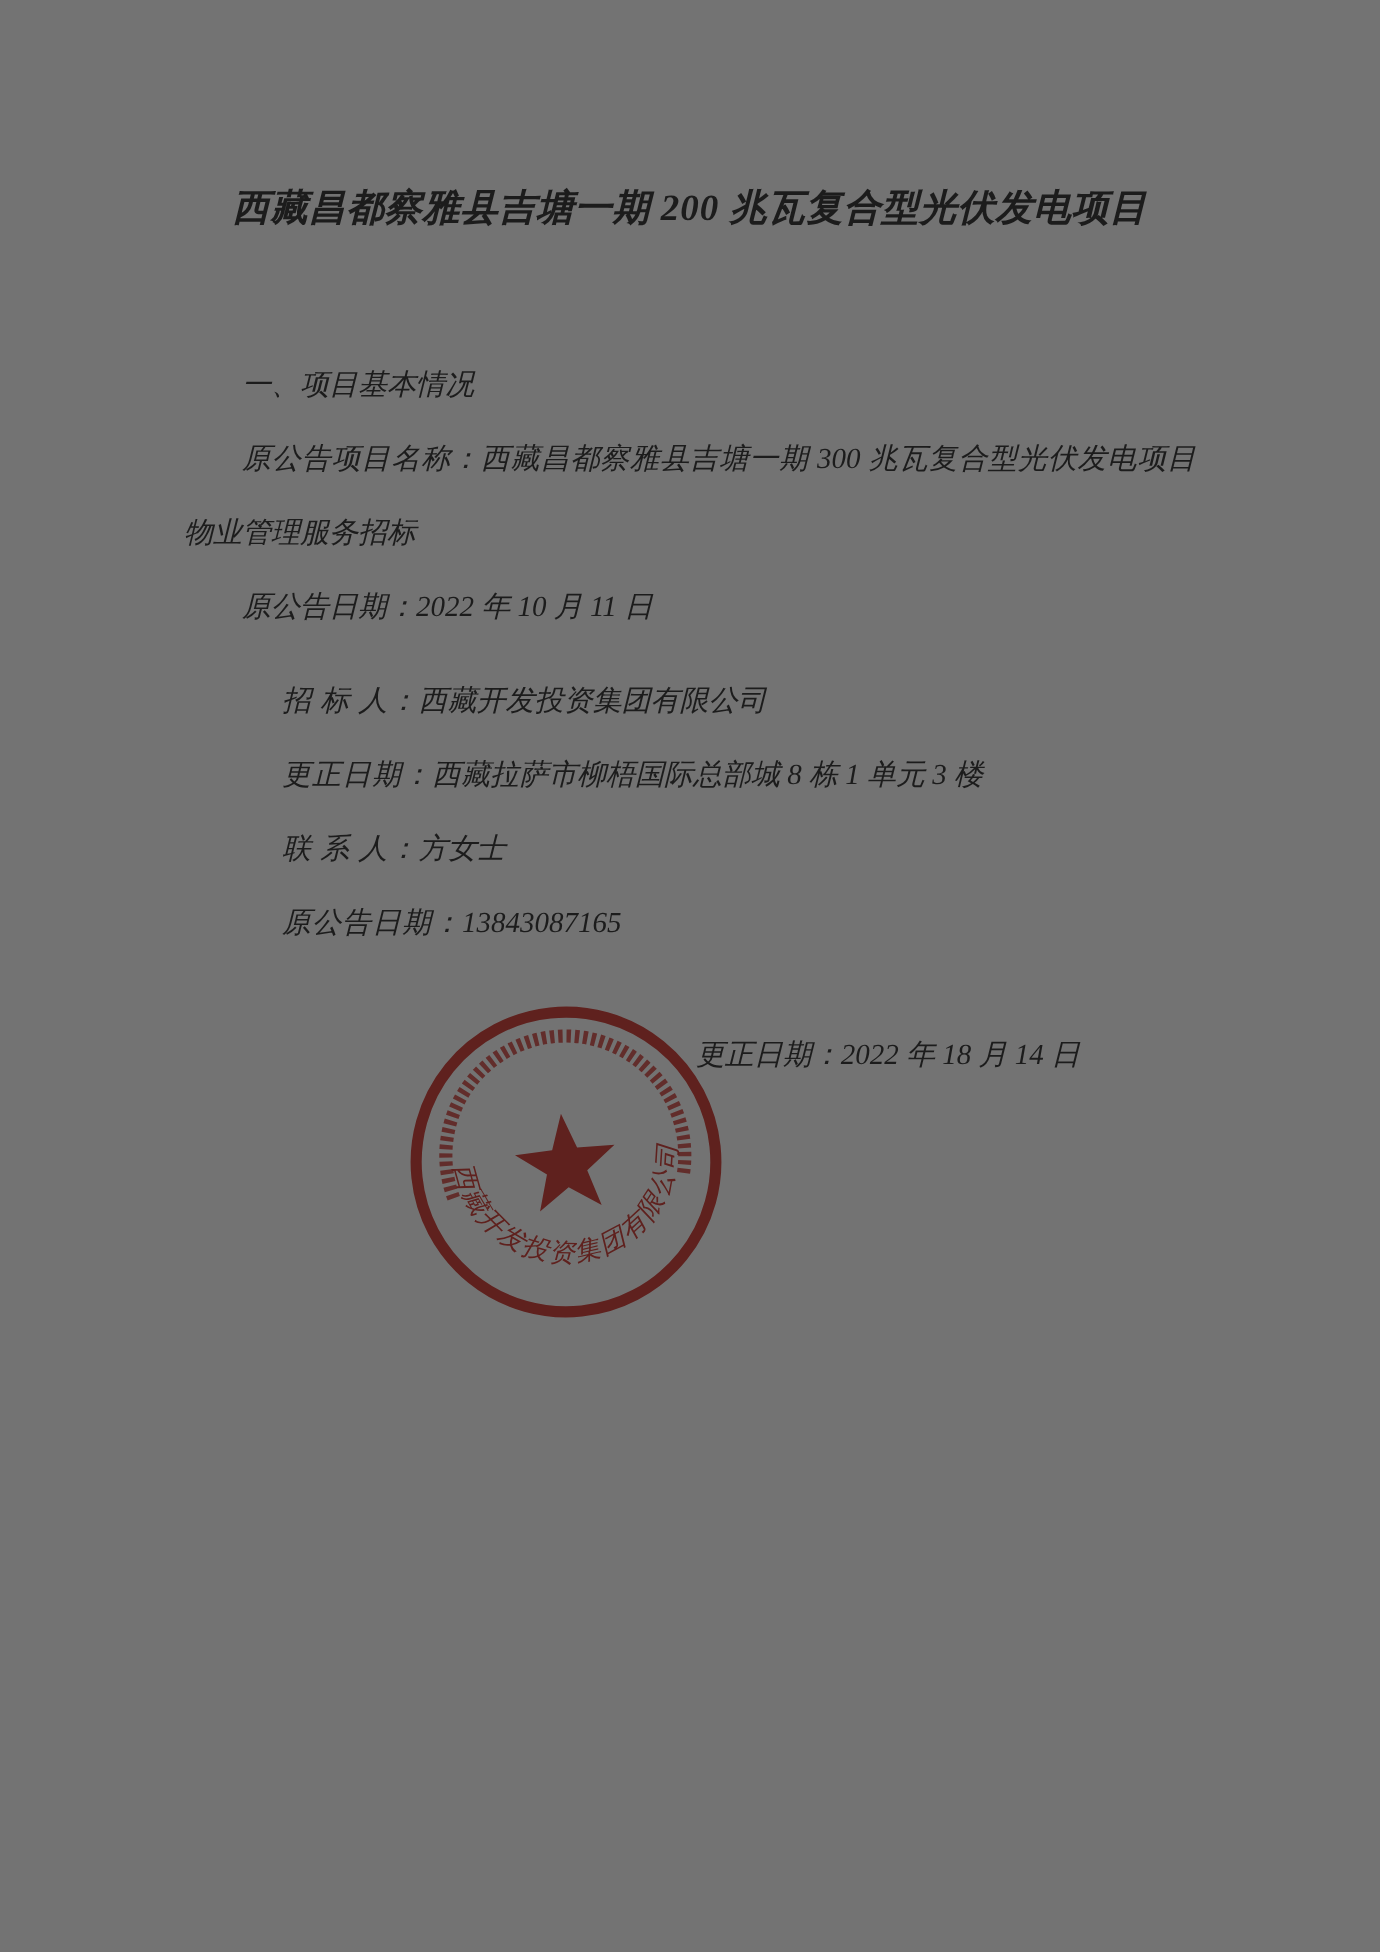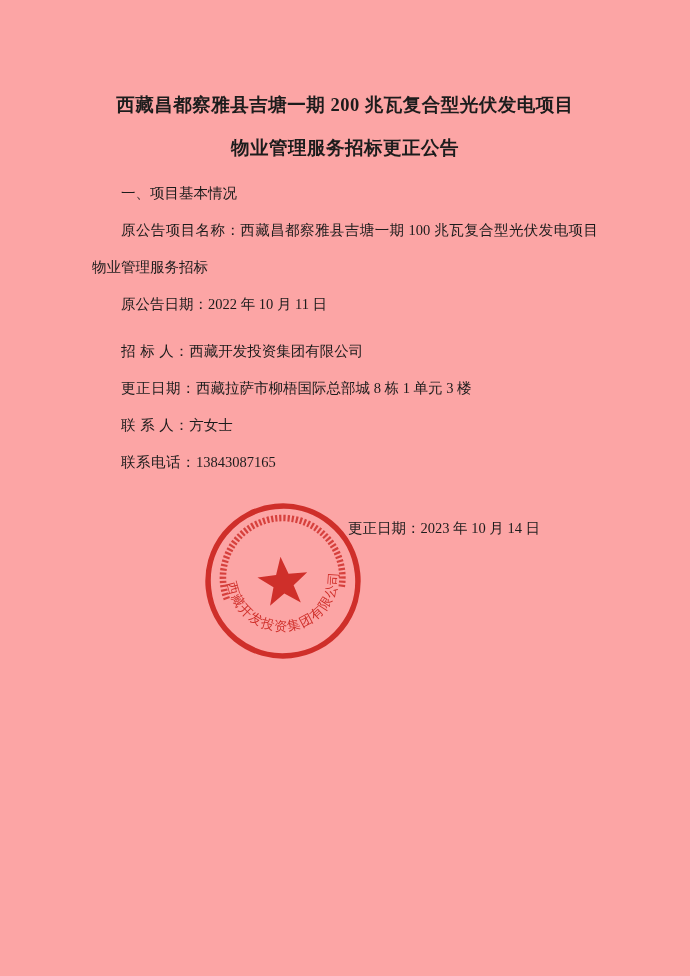--- a/index.html
+++ b/index.html
@@ -4,21 +4,21 @@
 <style>
   html, body { margin: 0; padding: 0; }
   body {
     width: 690px; height: 976px;
     background: #ffffff;
     position: relative;
     font-family: "Liberation Serif", "DejaVu Serif", serif;
     color: #1c1c1c;
     overflow: hidden;
   }
-  .page { position: absolute; inset: 0; background: #fca5a5; }
+  .page { position: absolute; inset: 0; background: #737373; font-style: italic; }
 
   .title-block {
     position: absolute;
     left: 0; right: 0; top: 84px;
     text-align: center;
     font-size: 18.5px;
     font-weight: bold;
     line-height: 43px;
     letter-spacing: 0.5px;
   }
@@ -28,21 +28,21 @@
     left: 92px; right: 92px; top: 175px;
     font-size: 14.5px;
     line-height: 37px;
     text-align: justify;
   }
   .content p { margin: 0; text-indent: 2em; }
   .content p.bold { font-weight: bold; }
 
   .contact-block { margin-top: 10px; }
   .contact-row { text-indent: 2em; line-height: 37px; }
-  .contact-row .label { letter-spacing: 0.5px; }
+  .contact-row .label { letter-spacing: 0.5px; margin-left: 20px; }
 
   .date-line {
     margin-top: 29px;
     text-align: right;
     padding-right: 58px;
     text-indent: 0;
   }
 
   .seal {
     position: absolute;
@@ -54,44 +54,43 @@
     pointer-events: none;
   }
 </style>
 </head>
 <body>
 
 <div class="page">
 
   <div class="title-block">
     <div>西藏昌都察雅县吉塘一期 200 兆瓦复合型光伏发电项目</div>
-    <div>物业管理服务招标更正公告</div>
   </div>
 
   <div class="content">
     <p>一、项目基本情况</p>
-    <p>原公告项目名称：西藏昌都察雅县吉塘一期 100 兆瓦复合型光伏发电项目物业管理服务招标</p>
+    <p>原公告项目名称：西藏昌都察雅县吉塘一期 300 兆瓦复合型光伏发电项目物业管理服务招标</p>
     <p>原公告日期：2022 年 10 月 11 日</p>
 
     <div class="contact-block">
       <div class="contact-row">
         <span class="label">招 标 人：</span><span>西藏开发投资集团有限公司</span>
       </div>
       <div class="contact-row">
         <span class="label">更正日期：</span><span>西藏拉萨市柳梧国际总部城 8 栋 1 单元 3 楼</span>
       </div>
       <div class="contact-row">
         <span class="label">联 系 人：</span><span>方女士</span>
       </div>
       <div class="contact-row">
-        <span class="label">联系电话：</span><span>13843087165</span>
+        <span class="label">原公告日期：</span><span>13843087165</span>
       </div>
     </div>
 
-    <div class="date-line">更正日期：2023 年 10 月 14 日</div>
+    <div class="date-line">更正日期：2022 年 18 月 14 日</div>
   </div>
 
   <svg class="seal" viewBox="0 0 160 160" aria-hidden="true">
     <defs>
       <path id="sealBottomArc" d="M 25 74 A 55 55 0 0 0 135 74" fill="none"></path>
       <path id="sealTopArc" d="M 23 92 A 59 59 0 1 1 137 92" fill="none"></path>
     </defs>
 
     <circle cx="80" cy="80" r="74" fill="none" stroke="#cf3a32" stroke-width="5.5"></circle>
 

